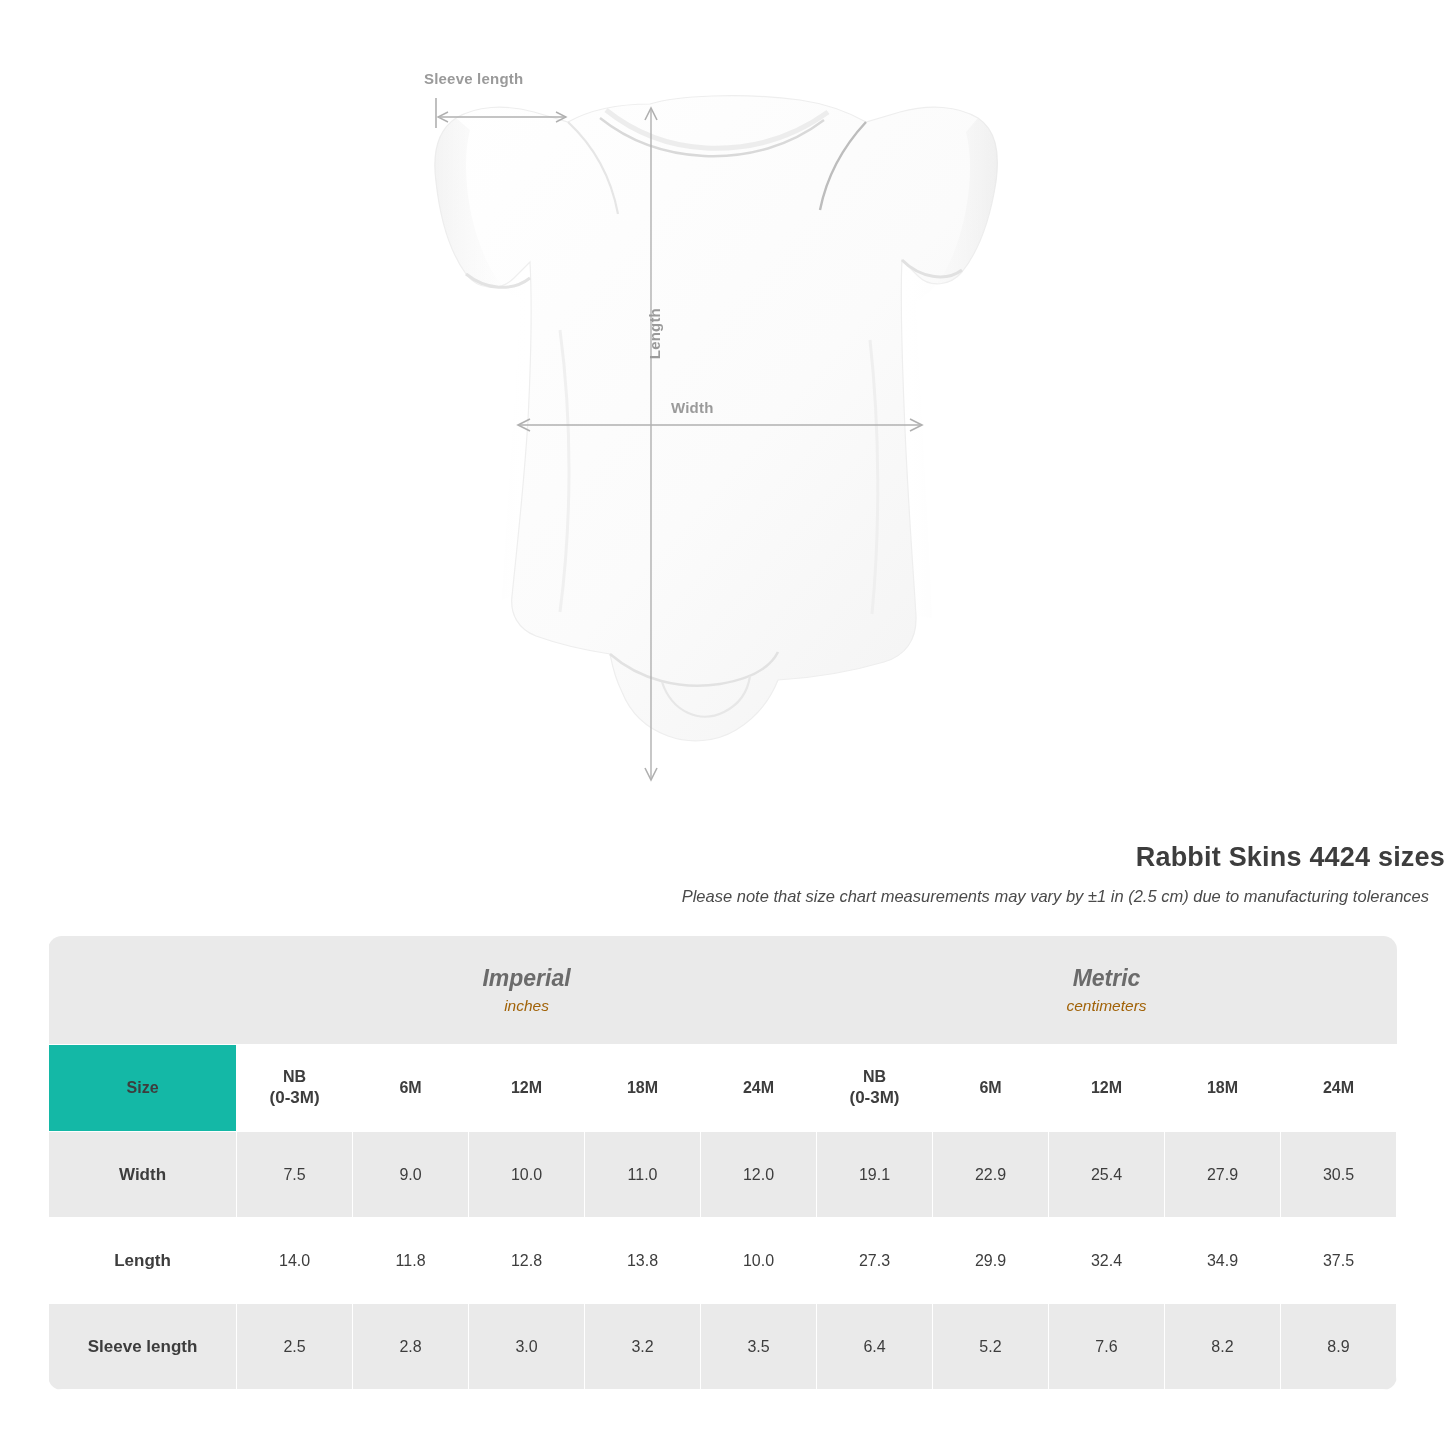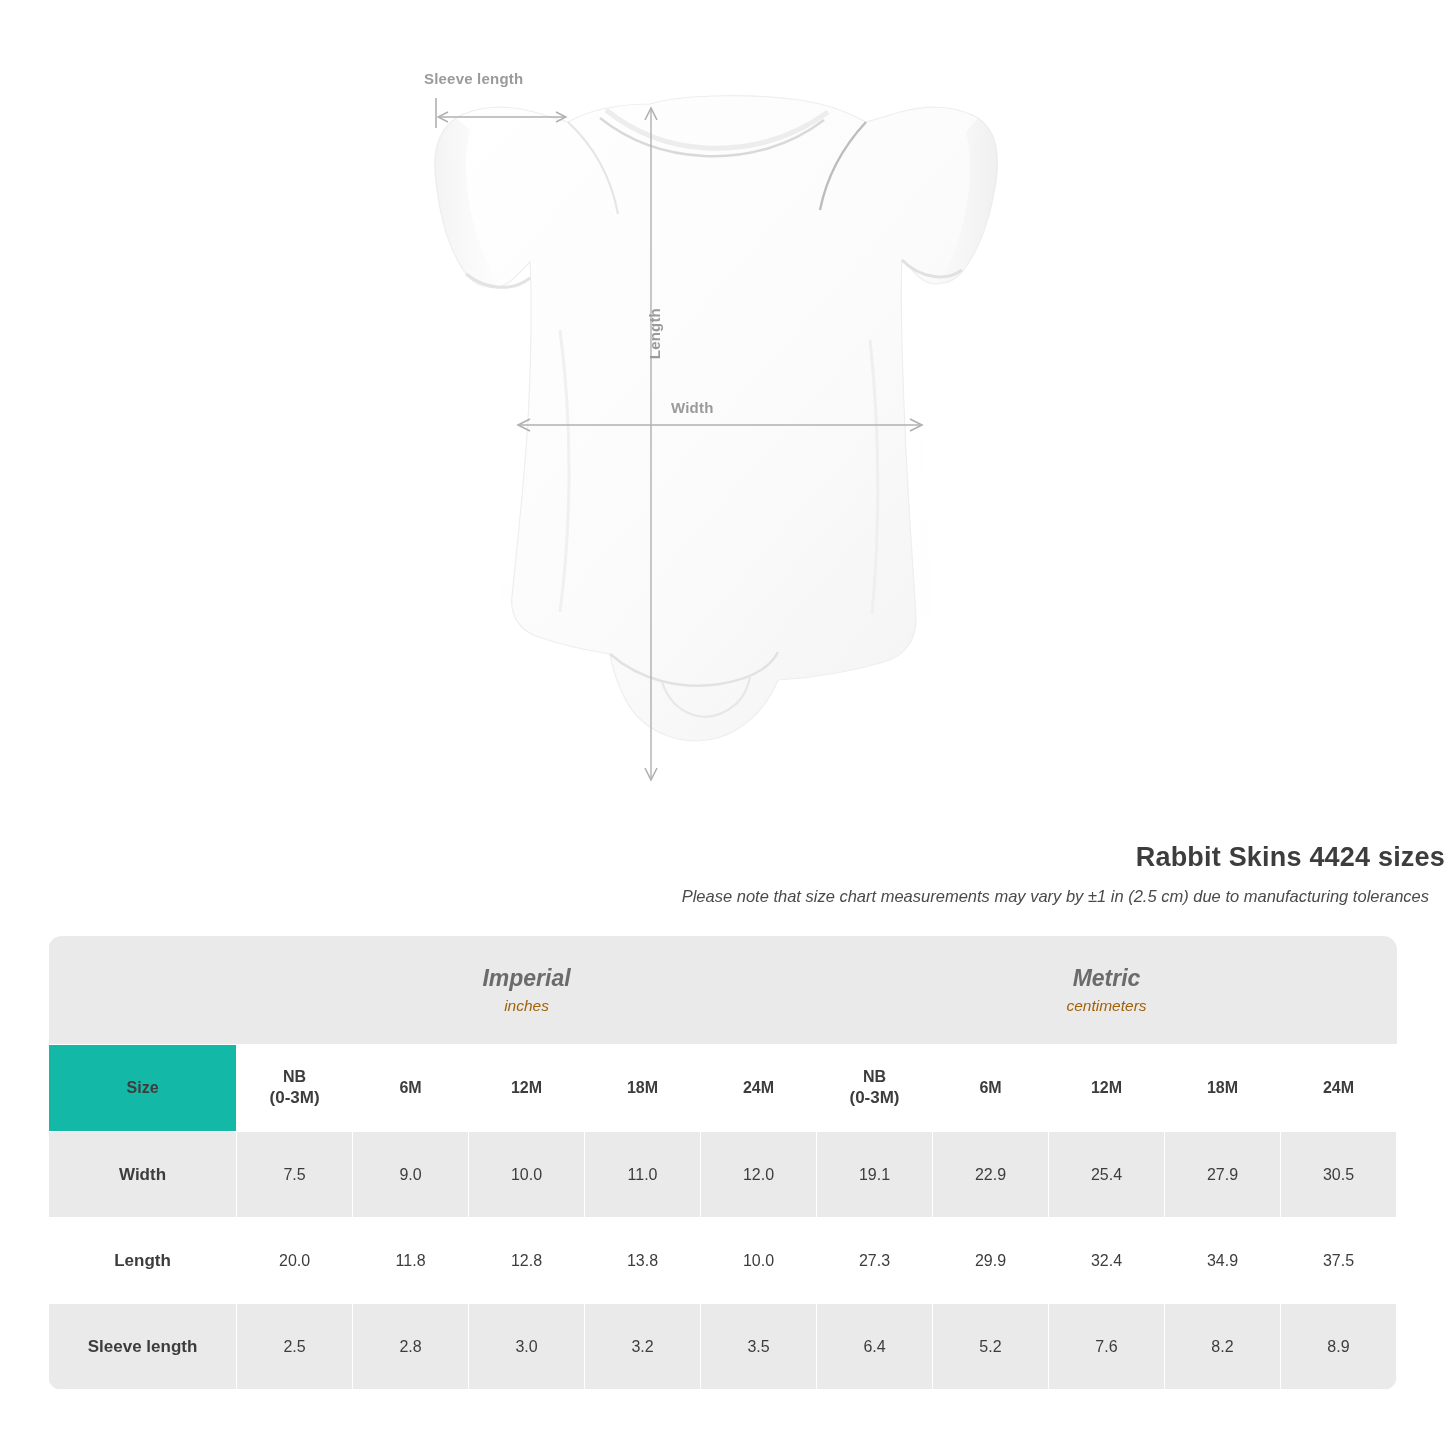--- a/index.html
+++ b/index.html
@@ -312,21 +312,21 @@
           <td>12.0</td>
           <td>19.1</td>
           <td>22.9</td>
           <td>25.4</td>
           <td>27.9</td>
           <td>30.5</td>
         </tr>
 
         <tr class="data-row plain">
           <td class="rowhead">Length</td>
-          <td>20.0</td>
+          <td>14.0</td>
           <td>11.8</td>
           <td>12.8</td>
           <td>13.8</td>
           <td>10.0</td>
           <td>27.3</td>
           <td>29.9</td>
           <td>32.4</td>
           <td>34.9</td>
           <td>37.5</td>
         </tr>

